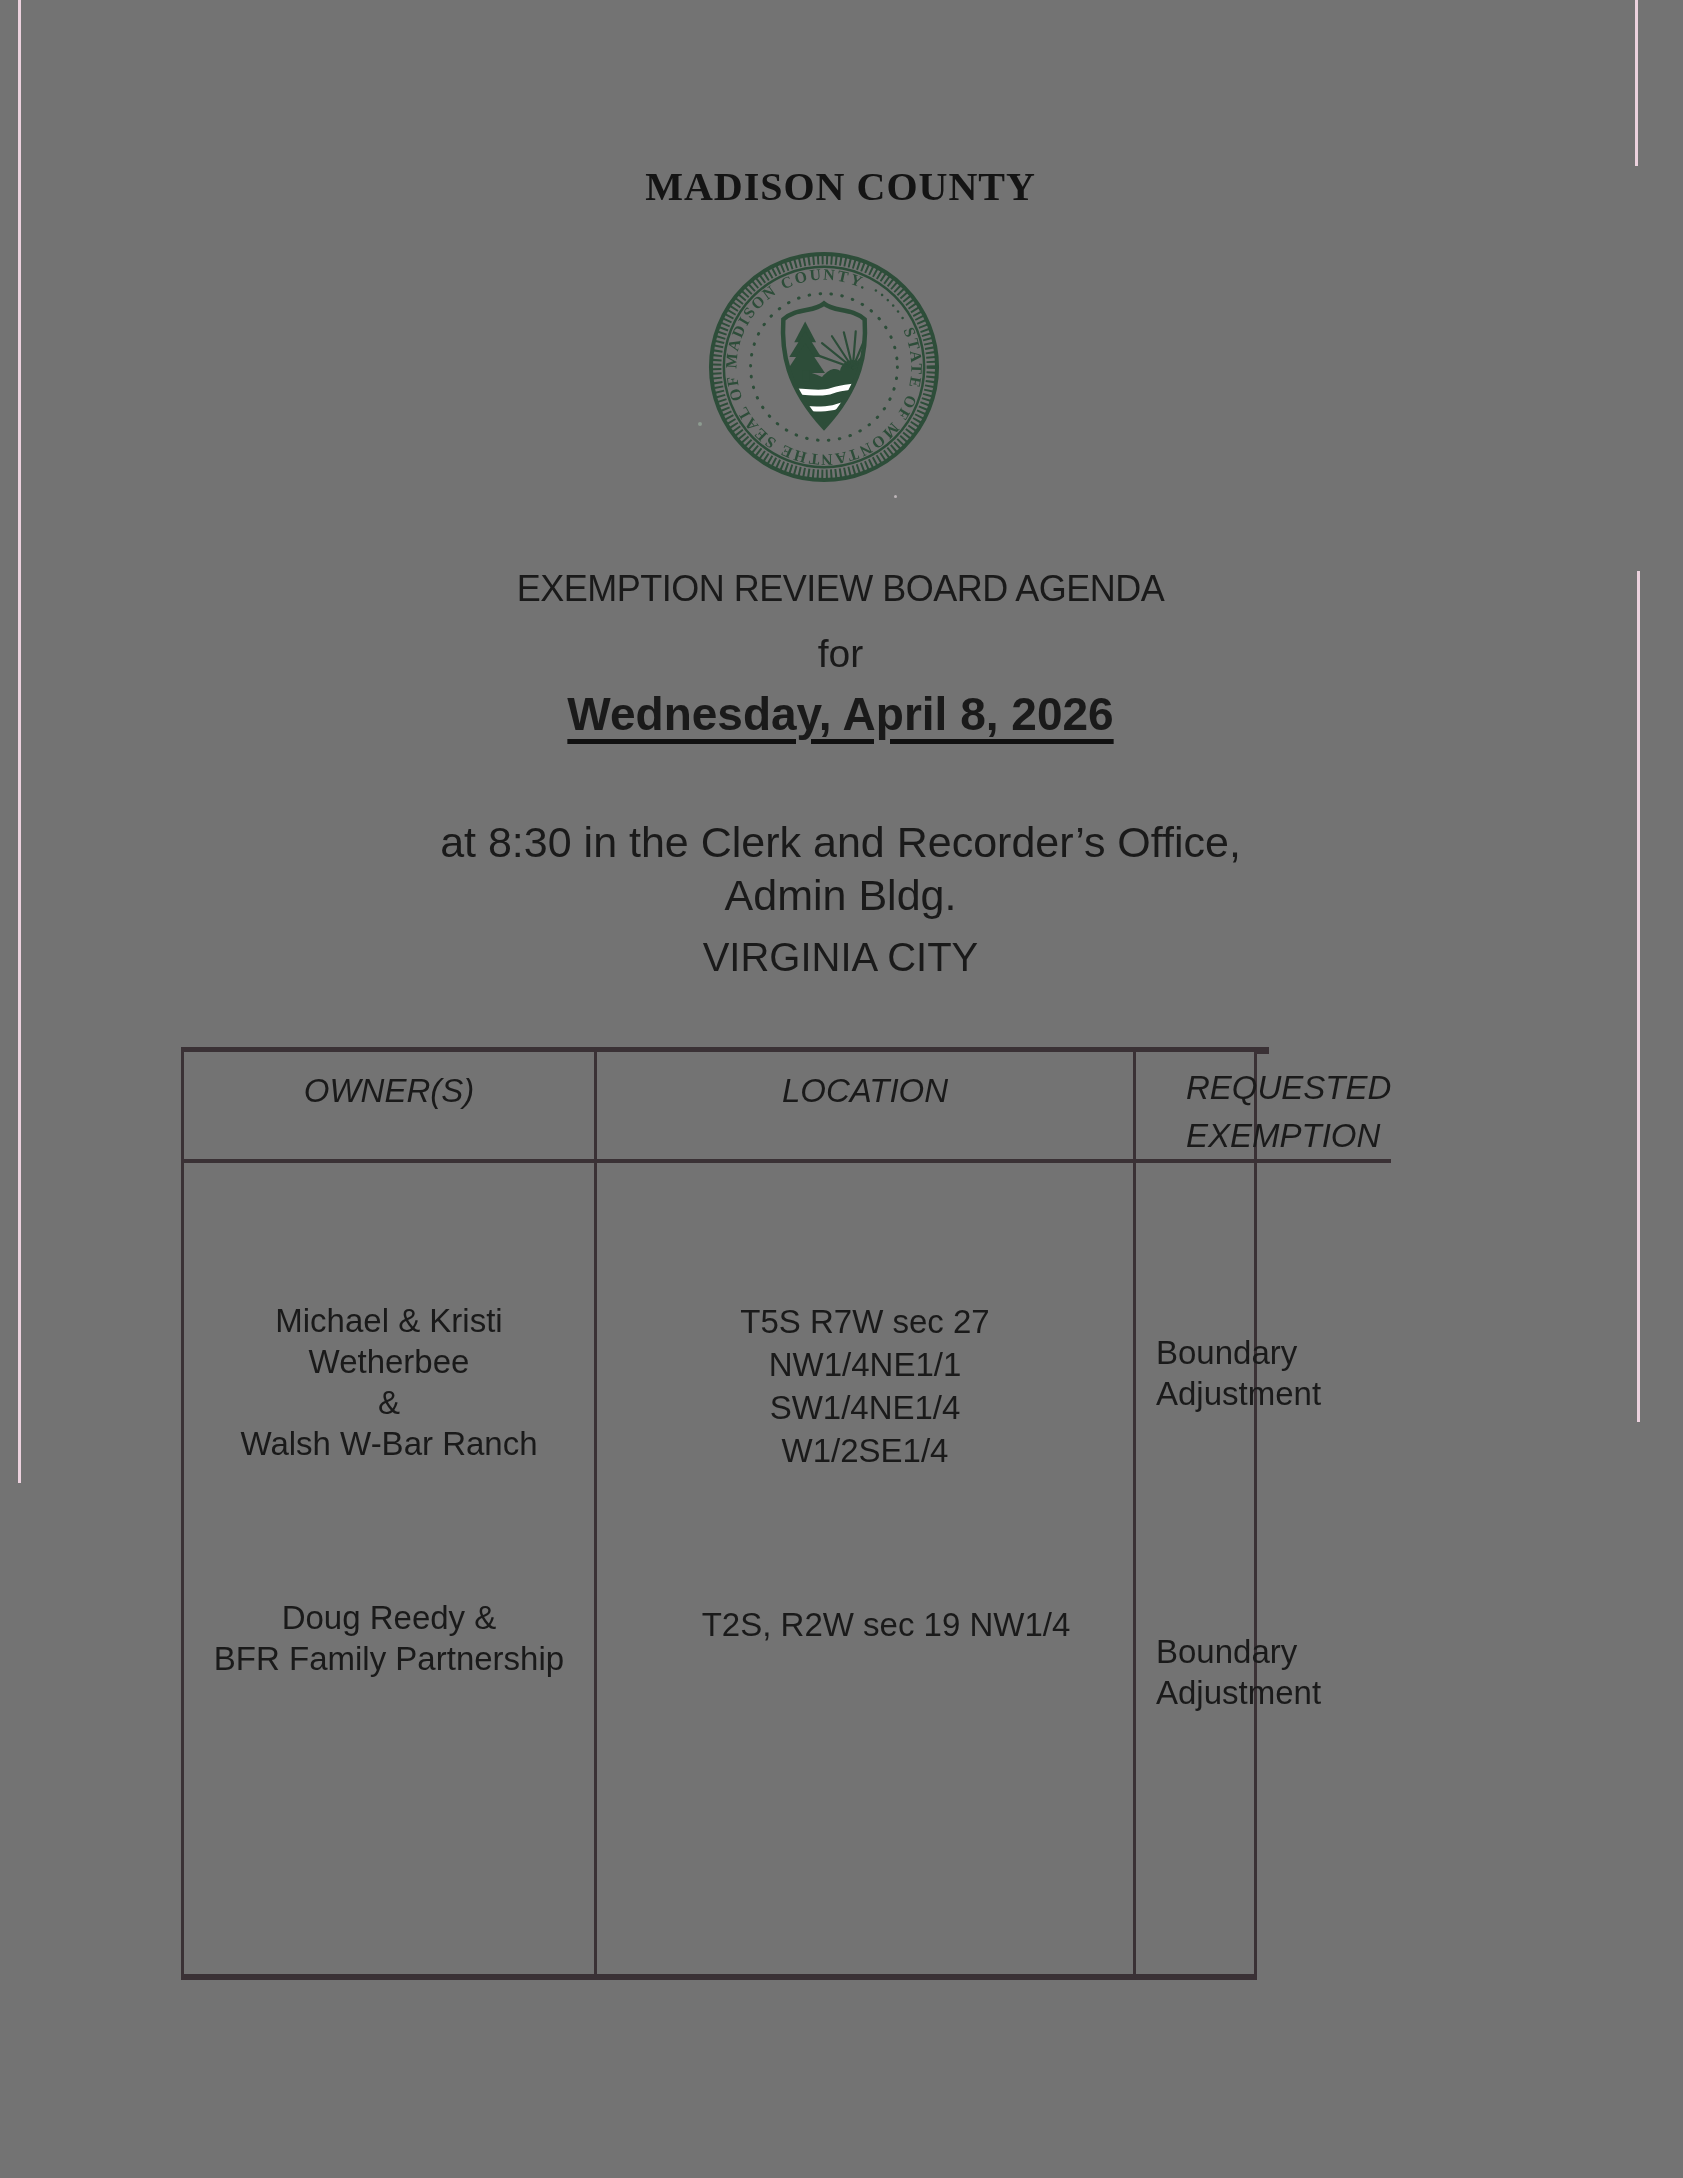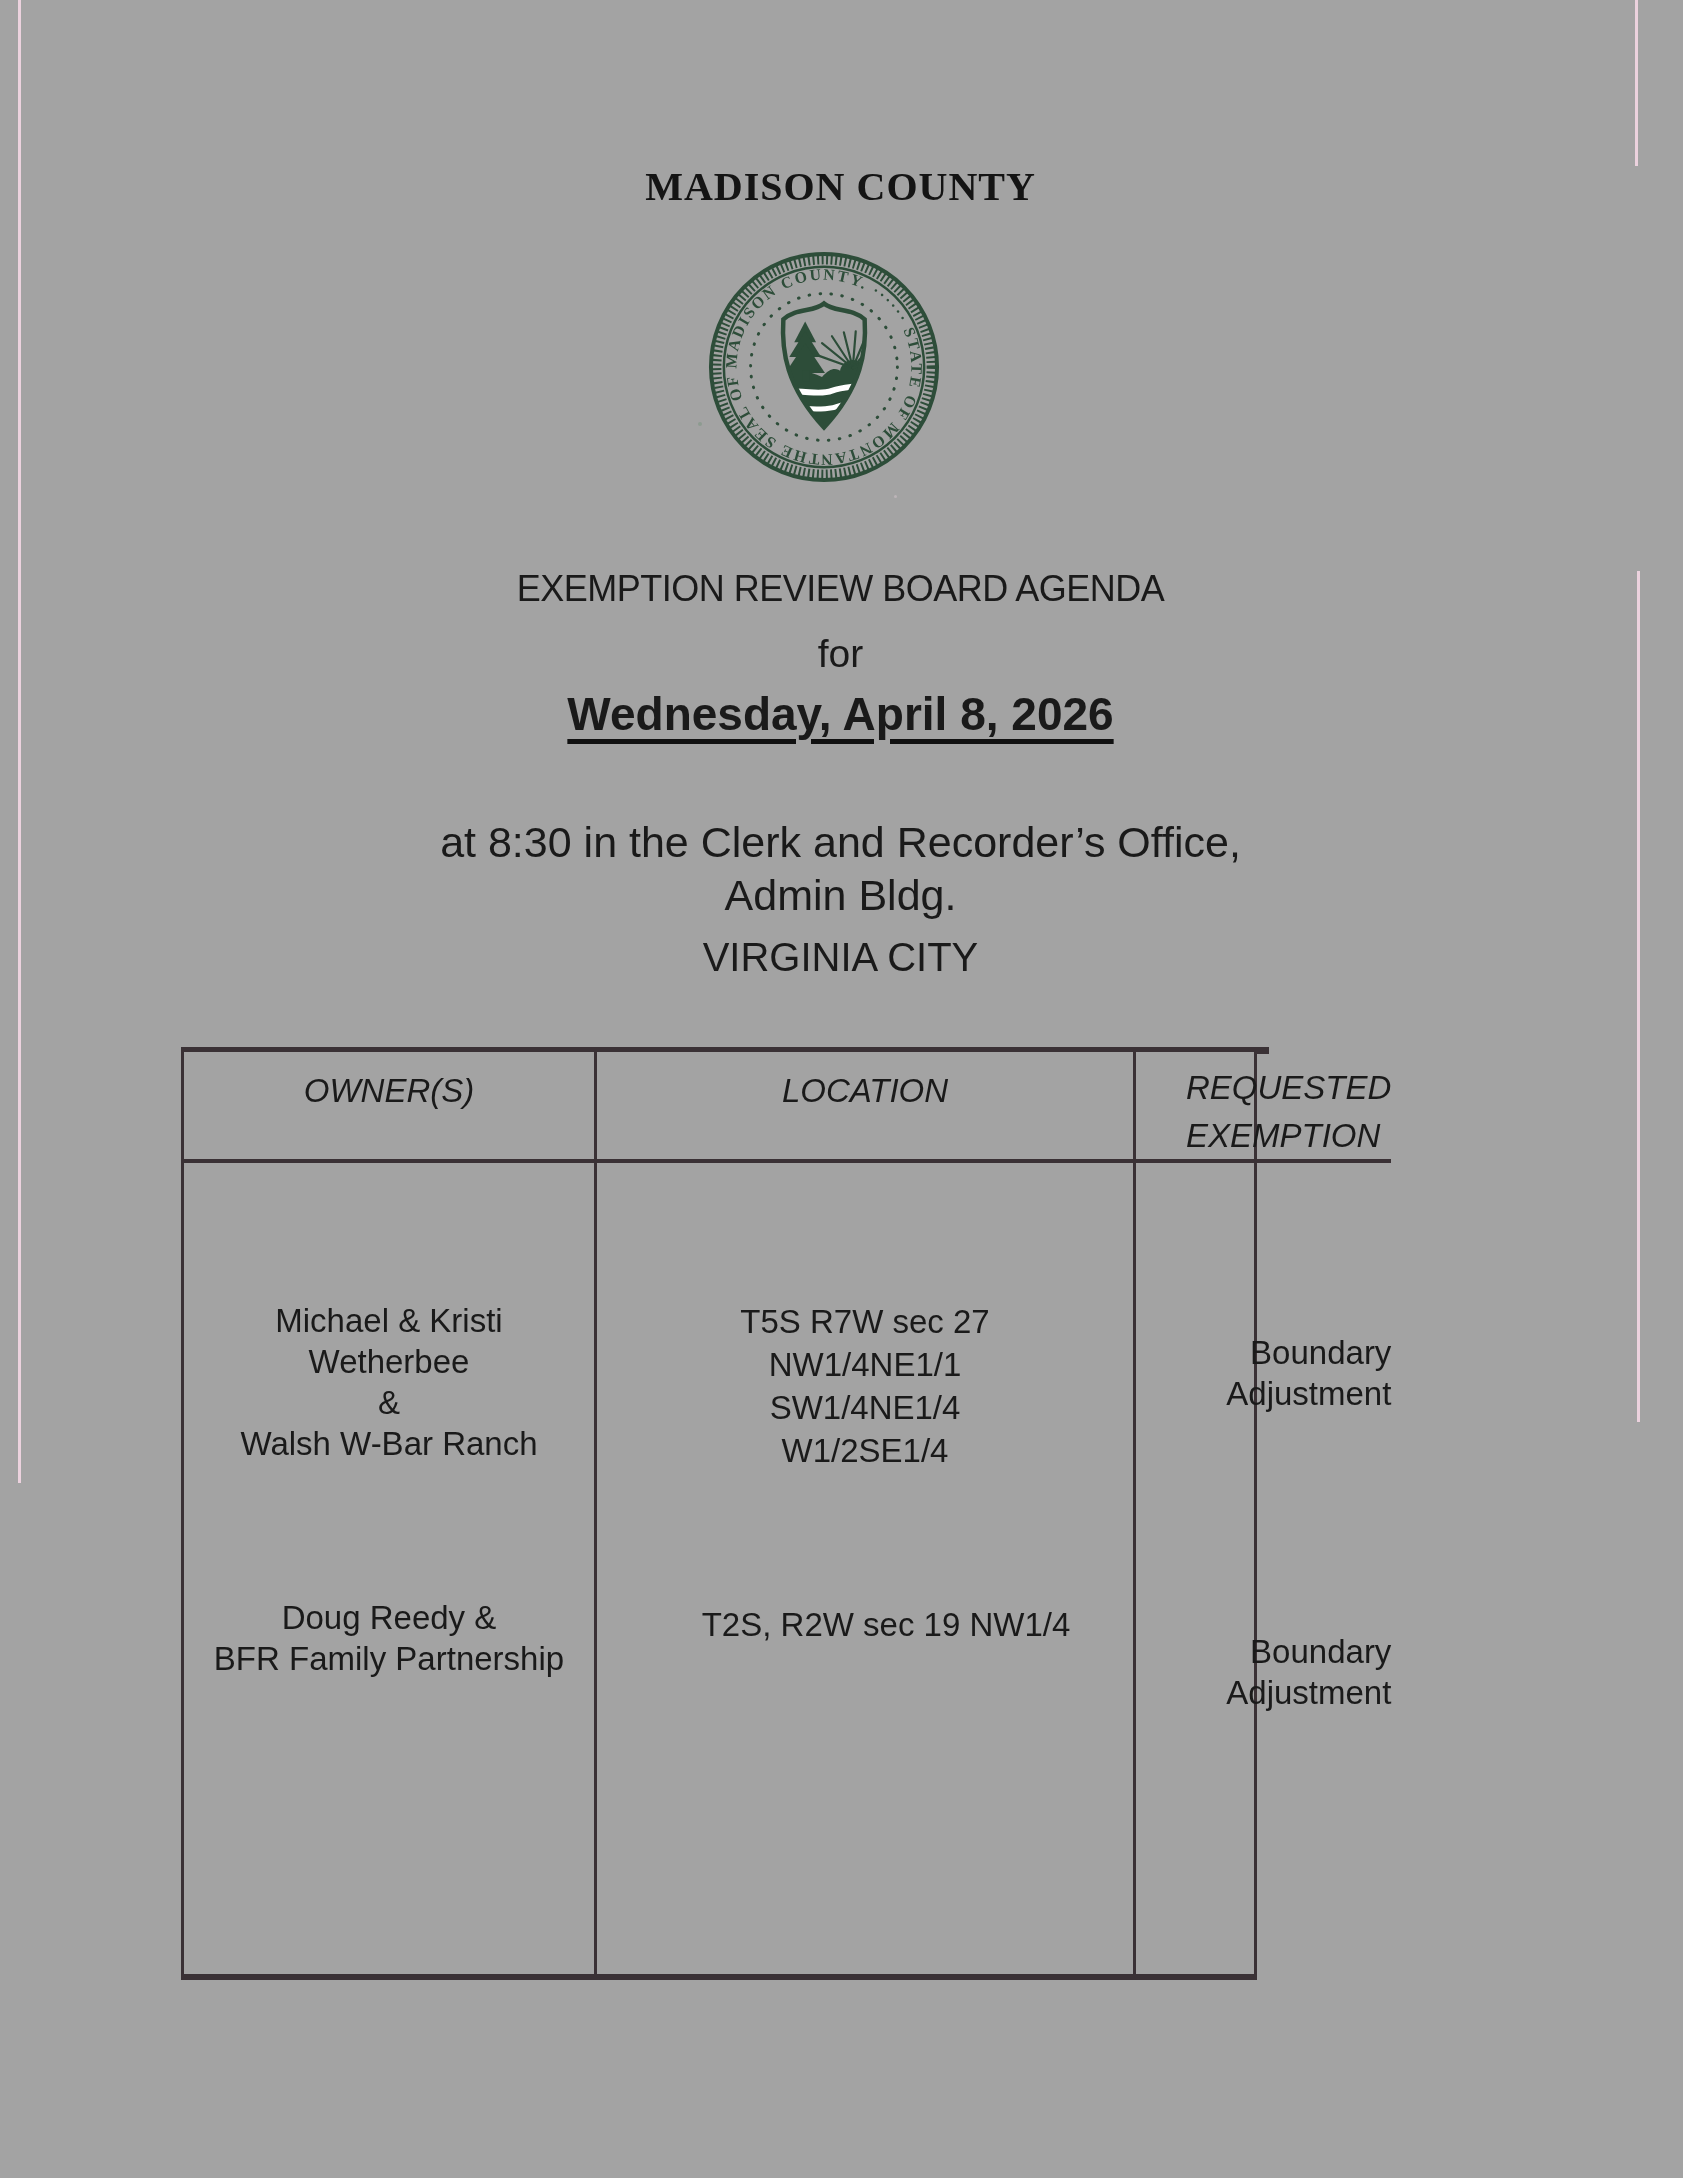--- a/index.html
+++ b/index.html
@@ -1,17 +1,17 @@
 <!DOCTYPE html>
 <html><head>
 <meta charset="utf-8">
 <style>
   html,body{margin:0;padding:0;background:#e8e8e8;}
   .page{
-    position:relative; width:1683px; height:2178px; background:#a3a3a3;
+    position:relative; width:1683px; height:2178px; background:#737373;
     font-family:"Liberation Sans","DejaVu Sans",sans-serif; color:#1a1a1a;
     overflow:hidden; margin:0 auto;
   }
   
   .scanline{position:absolute; background:#ecd2de;}
   .scanline.left{left:18px; top:0; width:3px; height:1483px;}
   .scanline.right-top{left:1635px; top:0; width:3px; height:166px;}
   .scanline.right-mid{left:1637px; top:571px; width:3px; height:851px;}
   .speck{position:absolute; border-radius:50%;}
   .speck.s1{left:698px; top:422px; width:4px; height:4px; background:#8d9b90;}
@@ -40,21 +40,21 @@
     box-sizing:border-box;
     border:3px solid #3a3135; border-top-width:5px; border-bottom-width:6px;
     display:grid; grid-template-columns:413px 539px 1fr; grid-template-rows:111px 1fr;
   }
   .nub{position:absolute; top:-5px; right:-15px; width:15px; height:7px; background:#3a3135;}
   .cell{box-sizing:border-box; font-size:33px;}
   .cell.c1,.cell.c2{border-right:3px solid #3a3135;}
   .th{border-bottom:4px solid #3a3135; font-style:italic; padding-top:20px;}
   .th.c1,.th.c2{text-align:center;}
   .th.c3{padding-left:50px; line-height:48px; padding-top:12px;}
-  .td{position:relative;text-align:right;}
+  .td{position:relative;}
   .td.c1{text-align:center;}
   .td.c2{text-align:center;}
   .td.c3{padding-left:20px;}
   .entry{line-height:41px;}
   .td.c2 .entry{line-height:43px;}
   .td.c1 .entry-a{margin-top:137px;}
   .td.c1 .entry-b{margin-top:133px;}
   .td.c2 .entry-a{margin-top:137px;}
   .td.c2 .entry-b{margin-top:131px;padding-left:42px;}
   .td.c3 .entry-a{margin-top:169px;}

